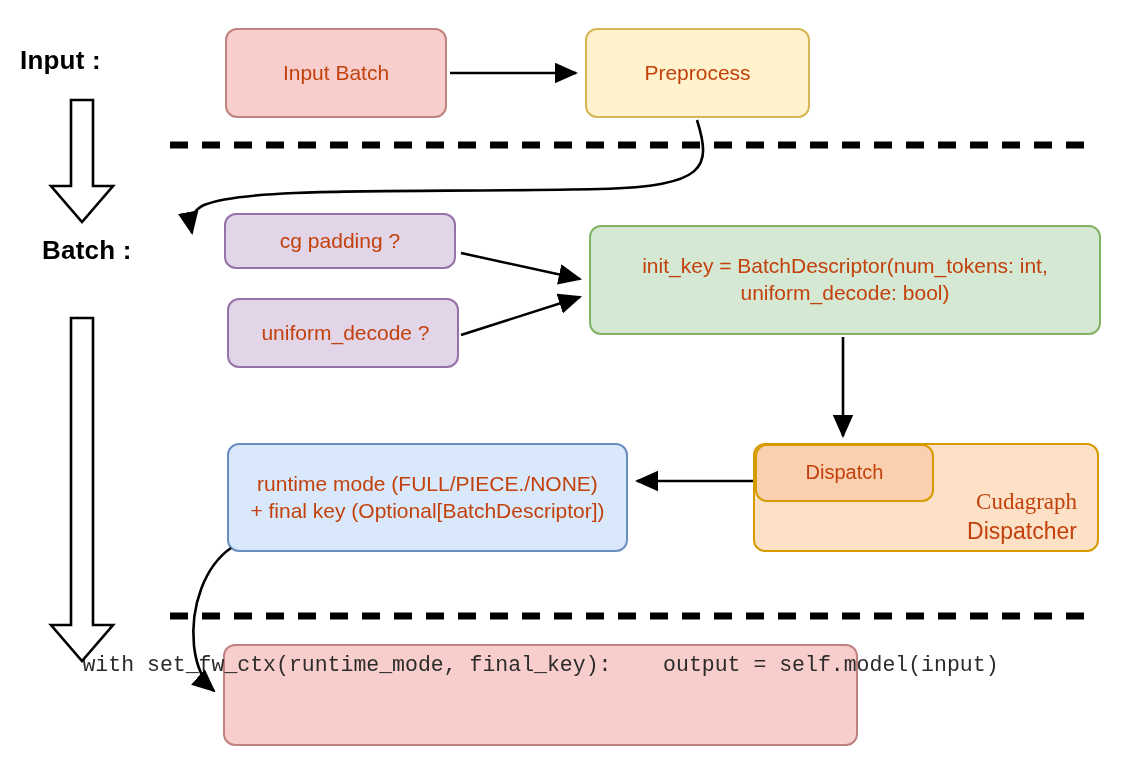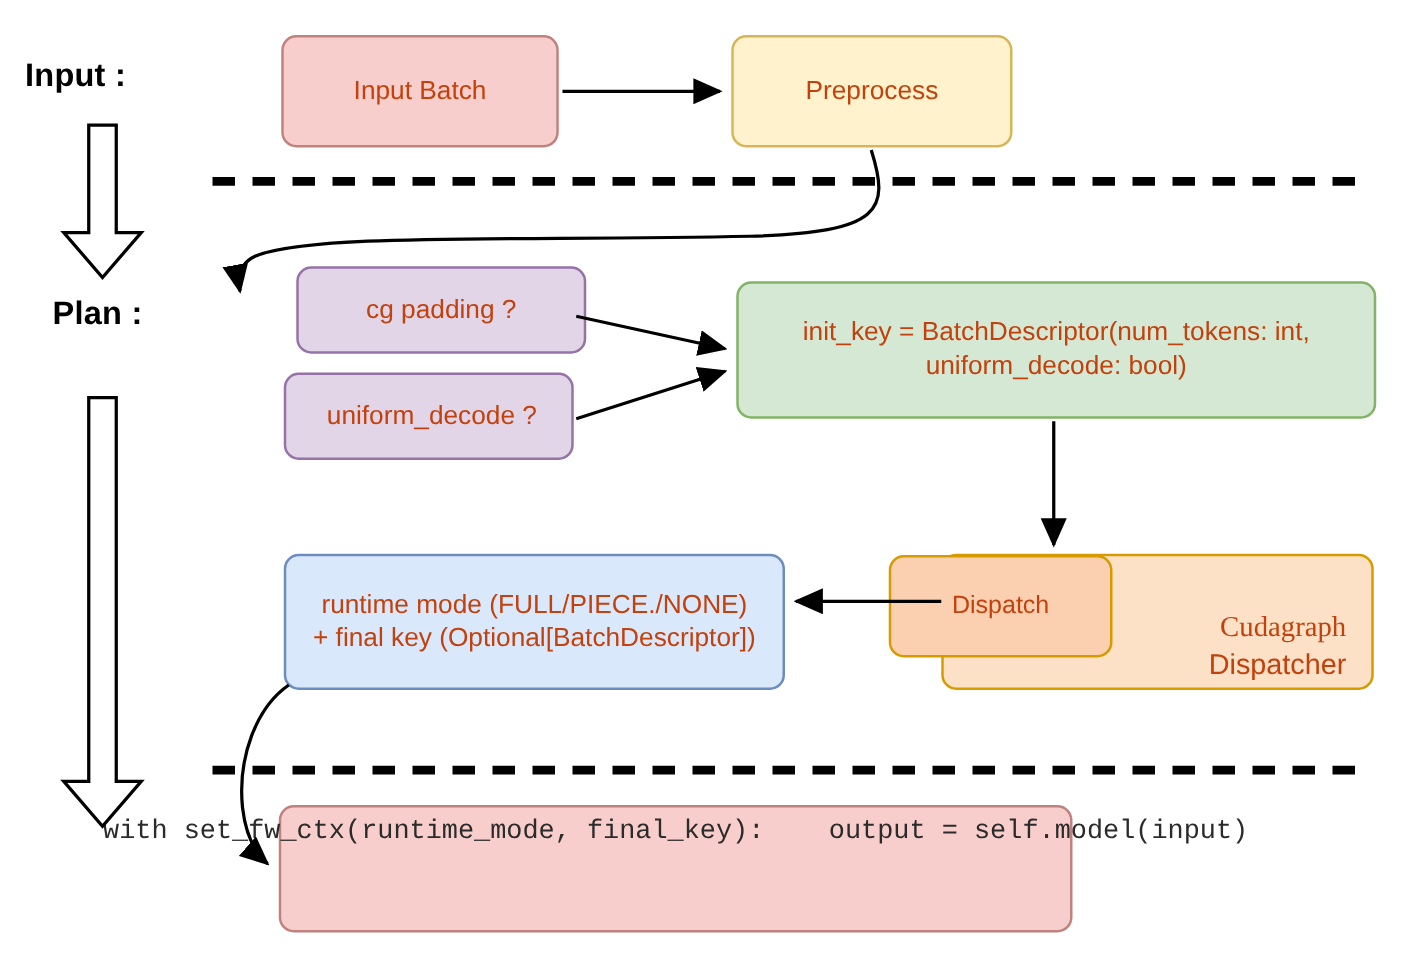--- a/index.html
+++ b/index.html
@@ -71,42 +71,42 @@
   .dash { stroke:#000; stroke-width:7; fill:none; stroke-dasharray: 18 14; stroke-linecap: butt; }
   .blockarrow { fill:#ffffff; stroke:#000000; stroke-width:2.6; stroke-linejoin:miter; }
 </style>
 </head>
 <body>
 
 <div id="canvas">
 
   <div class="stage-label" style="left:20px; top:45px;">Input :</div>
 
-  <div class="stage-label" style="left:42px; top:235px;">Plan :</div>
+  <div class="stage-label" style="left:42px; top:235px;">Batch :</div>
 
 
   <div class="node node-pink" style="left:225px; top:28px; width:222px; height:90px;">Input Batch</div>
 
   <div class="node node-yellow" style="left:585px; top:28px; width:225px; height:90px;">Preprocess</div>
 
-  <div class="node node-purple" style="left:237px; top:213px; width:232px; height:70px;">cg padding ?</div>
+  <div class="node node-purple" style="left:224px; top:213px; width:232px; height:56px;">cg padding ?</div>
 
   <div class="node node-purple" style="left:227px; top:298px; width:232px; height:70px;padding-left:15px;">uniform_decode ?</div>
 
   <div class="node node-green" style="left:589px; top:225px; width:512px; height:110px; flex-direction:column;">
     <span>init_key = BatchDescriptor(num_tokens: int,</span>
     <span>uniform_decode: bool)</span>
   </div>
 
   <div class="node node-orange-outer" style="left:753px; top:443px; width:346px; height:109px; justify-content:flex-end; padding-right:20px; flex-direction:column; align-items:flex-end;">
     <span style="font-size:23px;font-family:Liberation Serif, serif;">Cudagraph</span>
     <span style="font-size:23px;">Dispatcher</span>
   </div>
 
-  <div class="node node-orange-inner" style="left:711px; top:444px; width:179px; height:82px; font-size:20px;">Dispatch</div>
+  <div class="node node-orange-inner" style="left:755px; top:444px; width:179px; height:58px; font-size:20px;">Dispatch</div>
 
   <div class="node node-blue" style="left:227px; top:443px; width:401px; height:109px; flex-direction:column;">
     <span>runtime mode (FULL/PIECE./NONE)</span>
     <span>+ final key (Optional[BatchDescriptor])</span>
   </div>
 
   <div class="node node-pink code" style="left:223px; top:644px; width:635px; height:102px; flex-direction:row; align-items:flex-start; justify-content:center;">
     <span>with set_fw_ctx(runtime_mode, final_key):</span>
     <span>    output = self.model(input)</span>
   </div>

